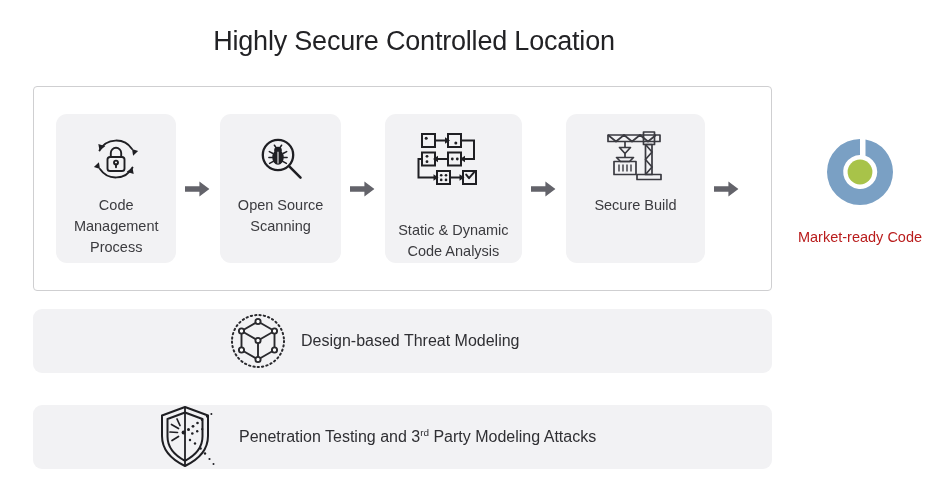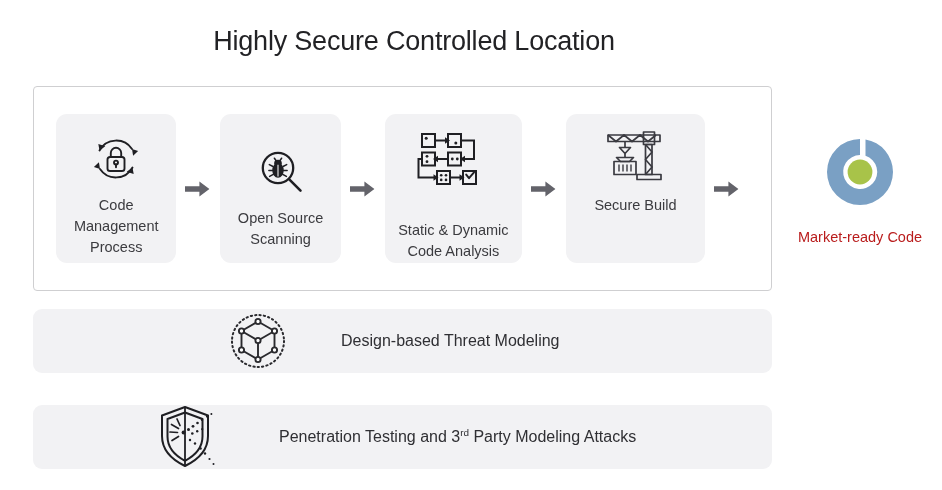--- a/index.html
+++ b/index.html
@@ -36,21 +36,21 @@
 
   .step-card{
     background:#f2f2f4;
     border-radius:11px;
     height:149px;
     display:flex; flex-direction:column;
     align-items:center; justify-content:flex-start;
     padding-top:13px;
   }
   .step-card.w1{ width:136px; }
-  .step-card.w2{ width:136px;justify-content:center; }
+  .step-card.w2{ width:136px; }
   .step-card.w3{ width:155px;gap:25px; }
   .step-card.w4{ width:157px; }
 
   .step-icon{
     height:64px; width:100%;
     display:flex; align-items:center; justify-content:center;
   }
   .step-label{
     margin-top:4px;
     font-size:14.5px; line-height:1.45;
@@ -86,21 +86,20 @@
     background:#f2f2f4;
     border-radius:9px;
     display:flex; align-items:center;
   }
   .band.b1{ top:309px; }
   .band.b2{ top:405px; }
 
   .band-inner{
     display:flex; align-items:center;
     margin-left:196px;
-    gap:40px;
   }
   .band.b2 .band-inner{ margin-left:120px; }
 
   .band-icon{ display:flex; align-items:center; justify-content:center; }
   .band-label{
     margin-left:14px;
     font-size:16px; color:#2f2f33;
     white-space:nowrap;
     font-family:"Liberation Sans", sans-serif;
   }

